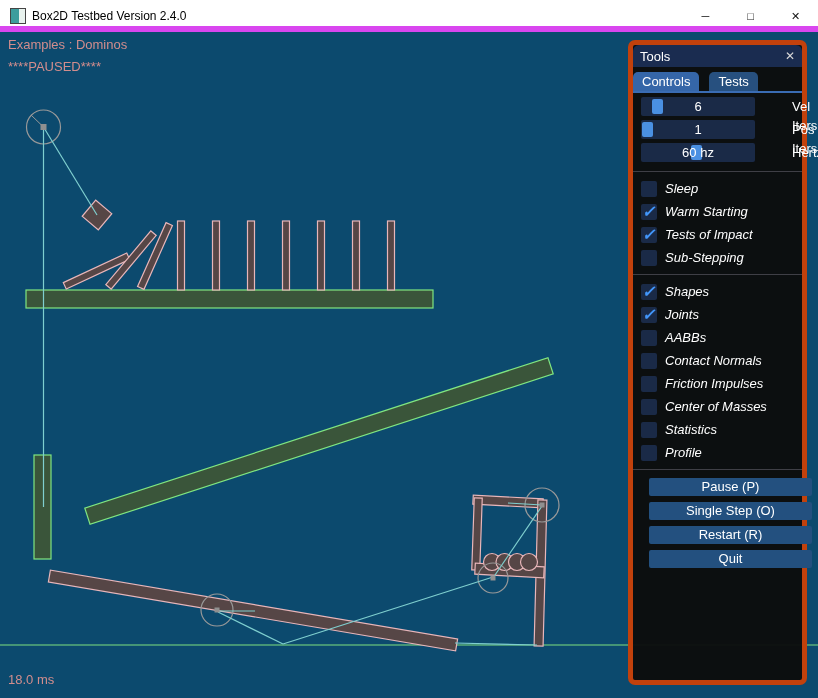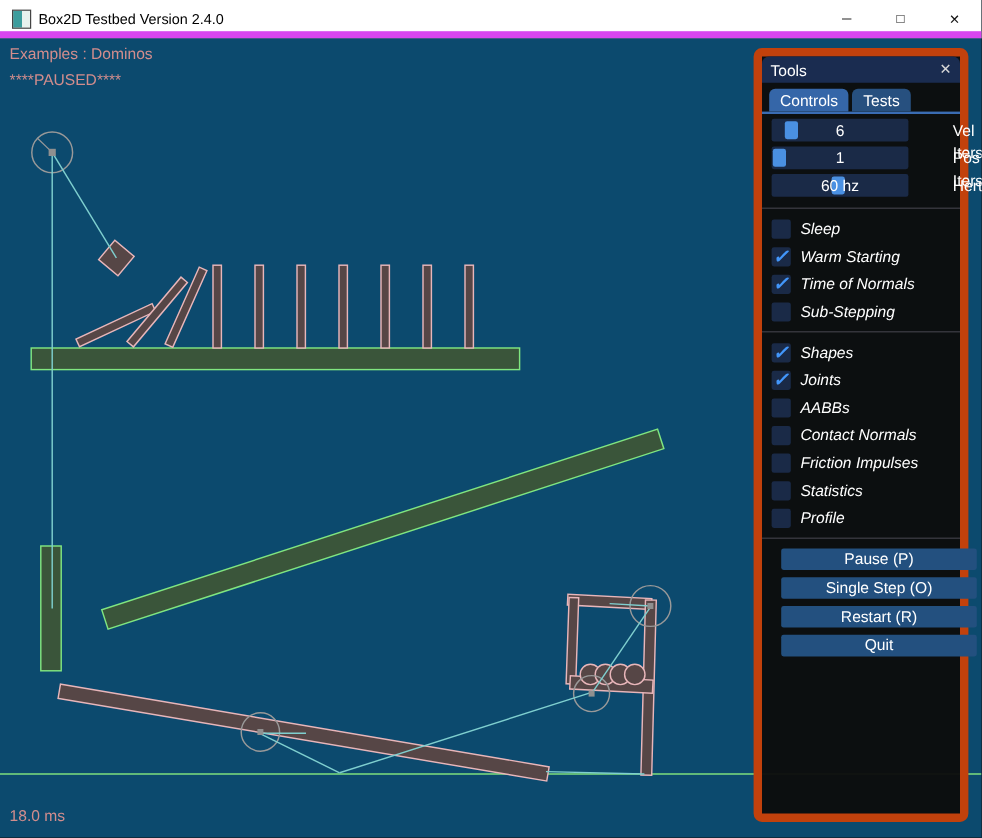--- a/index.html
+++ b/index.html
@@ -21,28 +21,28 @@
   
   .canvas { position:absolute; left:0; top:32px; width:818px; height:666px; background:#0c4a6e; }
   #scene-svg { position:absolute; left:0; top:0; }
   .overlay-text { position:absolute; left:8px; font-size:13px; color:#d28d8d; }
   .ov-example { top:5px; }
   .ov-paused { top:27px; }
   .ov-ms { top:640px; }
 
   
   .tools-panel { position:absolute; left:628px; top:8px; width:179px; height:645px;
-                 background:rgba(13,13,13,0.96); border:7px solid #c2410c; border-radius:7px;
+                 background:rgba(13,13,13,0.96); border:5px solid #c2410c; border-radius:7px;
                  color:#fff; font-size:13px; }
   .panel-titlebar { height:22px; background:#1a2c50; border-radius:6px 6px 0 0;
                     display:flex; align-items:center; padding:0 7px; }
   .panel-title { flex:1; font-size:13px; }
   .panel-close { color:#d8d8d8; font-size:12px; cursor:default; }
 
-  .tabbar { margin-top:5px; padding-left:6px; border-bottom:2px solid #3a6cb3; display:flex; gap:3px; }
+  .tabbar { margin-top:5px; border-bottom:2px solid #3a6cb3; display:flex; gap:10px; }
   .tab { height:19px; line-height:19px; padding:0 9px; border-radius:5px 5px 0 0; font-size:13px; }
   .tab.active { background:#3566a8; }
   .tab.inactive { background:#27507f; }
 
   .sliders { margin:4px 0 0 8px; }
   .slider-row { position:relative; height:23px; }
   .slider-frame { position:relative; width:114px; height:19px; background:#1a2a47; border-radius:2px; }
   .slider-grab { position:absolute; top:2px; width:11px; height:15px; background:#4a90e2; border-radius:2px; }
   .slider-value { position:absolute; left:0; top:0; width:114px; height:19px; text-align:center;
                   line-height:19px; font-size:13px; }
@@ -182,21 +182,21 @@
             <div class="check-row">
               <div class="check-box">
                 <span class="check-mark">✓</span>
               </div>
               <span class="check-label">Warm Starting</span>
             </div>
             <div class="check-row">
               <div class="check-box">
                 <span class="check-mark">✓</span>
               </div>
-              <span class="check-label">Time of Normals</span>
+              <span class="check-label">Tests of Impact</span>
             </div>
             <div class="check-row">
               <div class="check-box"></div>
               <span class="check-label">Sub-Stepping</span>
             </div>
           </div>
           <div class="separator"></div>
           <div class="checks">
             <div class="check-row">
               <div class="check-box">
@@ -214,20 +214,24 @@
               <div class="check-box"></div>
               <span class="check-label">AABBs</span>
             </div>
             <div class="check-row">
               <div class="check-box"></div>
               <span class="check-label">Contact Normals</span>
             </div>
             <div class="check-row">
               <div class="check-box"></div>
               <span class="check-label">Friction Impulses</span>
+            </div>
+            <div class="check-row">
+              <div class="check-box"></div>
+              <span class="check-label">Center of Masses</span>
             </div>
             <div class="check-row">
               <div class="check-box"></div>
               <span class="check-label">Statistics</span>
             </div>
             <div class="check-row">
               <div class="check-box"></div>
               <span class="check-label">Profile</span>
             </div>
           </div>

